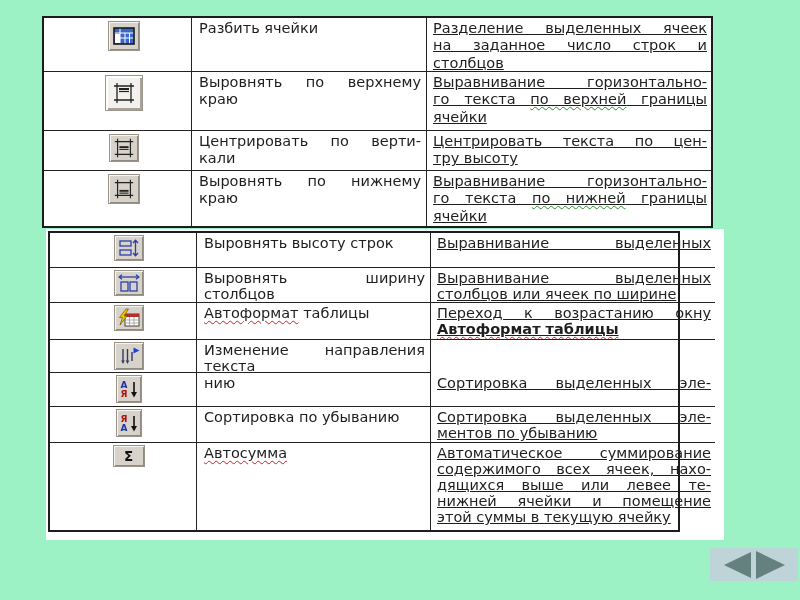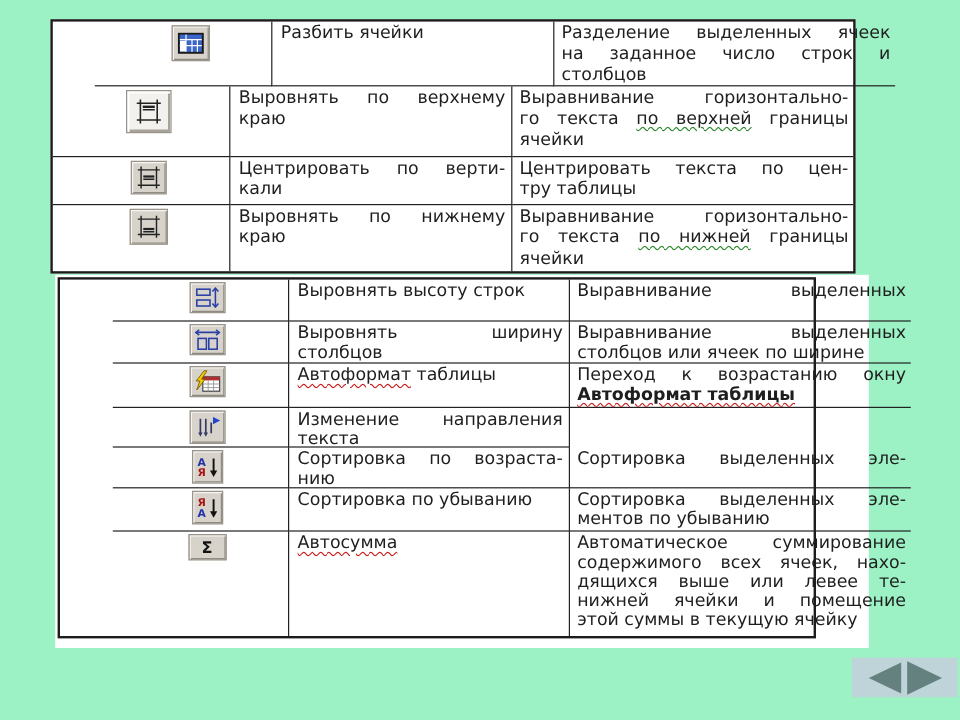--- a/index.html
+++ b/index.html
@@ -10,21 +10,21 @@
   body{width:800px;height:600px;overflow:hidden;font-family:"DejaVu Sans",sans-serif;}
   .slide{position:relative;width:800px;height:600px;background:var(--bg);}
   .backing{position:absolute;background:#fff;}
   .tbl{position:absolute;background:#fff;border:2px solid var(--border);box-sizing:border-box;
        color:var(--ink);font-size:14.5px;}
   .trow{display:grid;}
   .trow.hb > .cell{border-bottom:1px solid #222;}
   .cell{box-sizing:border-box;overflow:hidden;}
   .icon-cell,.name-cell{border-right:1px solid #222;}
   .name-cell{padding:2px 5px 0 7px;}
-  .desc-cell{padding:2px 4px 0 6px;}
+  .desc-cell{padding:2px 4px 0 6px;text-decoration:underline;}
   .icon-cell{display:flex;align-items:flex-start;justify-content:center;}
   .ln{text-align:justify;}
   .ln.jl{text-align-last:justify;}
   .wavy-red{text-decoration:underline;text-decoration-style:wavy;text-decoration-color:var(--red);text-decoration-thickness:1px;text-underline-offset:2px;}
   .wavy-green{text-decoration:underline;text-decoration-style:wavy;text-decoration-color:var(--green);text-decoration-thickness:1px;text-underline-offset:2px;}
   .b{font-weight:bold;}
   .sup{font-size:9px;vertical-align:4px;}
   .ibtn{display:flex;align-items:center;justify-content:center;background:var(--btn);
         border:1px solid #9a948b;margin-top:4px;margin-left:12px;
         box-shadow:inset 1px 1px 0 #f6f5f2, inset -1px -1px 0 #8f8a82;}
@@ -33,21 +33,21 @@
        display:flex;align-items:center;justify-content:center;gap:5px;}
   .navbtn{width:0;height:0;cursor:pointer;}
   .tri-left{border-top:13px solid transparent;border-bottom:13px solid transparent;border-right:27px solid var(--nav-arrow);}
   .tri-right{border-top:14px solid transparent;border-bottom:14px solid transparent;border-left:29px solid var(--nav-arrow);}
 </style>
 </head>
 <body>
 
 <div class="slide">
   <div class="tbl" style="left:42px;top:16px;width:671px;height:212px;line-height:17.4px;">
-      <div class="trow hb" style="grid-template-columns: 148px 235px 284px; height: 54px; margin-left: 35px;">
+      <div class="trow hb" style="grid-template-columns: 148px 235px 284px; height: 54px;">
         <div class="cell icon-cell">
           <span class="ibtn" style="width: 30px; height: 28px; margin-top: 3px;">
             <svg width="22" height="18" viewBox="0 0 22 18">
       <rect x="1" y="1" width="20" height="16" fill="#3a66c8"></rect>
       <rect x="2" y="7" width="5" height="9" fill="#fff"></rect>
       <g stroke="#fff" stroke-width="1">
                 <line x1="1" y1="6" x2="21" y2="6"></line>
                 <line x1="1" y1="11" x2="21" y2="11"></line>
       <line x1="7" y1="1" x2="7" y2="17"></line>
                 <line x1="12" y1="6" x2="12" y2="17"></line>
@@ -95,21 +95,21 @@
       <line x1="7" y1="13.5" x2="17" y2="13.5" stroke="#222" stroke-width="1.2"></line>
     </svg>
           </span>
         </div>
         <div class="cell name-cell">
           <div class="ln jl"><span>Центрировать по верти-</span></div>
           <div class="ln"><span>кали</span></div>
         </div>
         <div class="cell desc-cell">
           <div class="ln jl"><span>Центрировать текста по цен-</span></div>
-          <div class="ln"><span>тру таблицы</span></div>
+          <div class="ln"><span>тру высоту</span></div>
         </div>
       </div>
       <div class="trow" style="grid-template-columns: 148px 235px 284px; height: 55px;">
         <div class="cell icon-cell">
           <span class="ibtn" style="width: 30px; height: 28px; margin-top: 3px;">
             <svg width="22" height="22" viewBox="0 0 24 24" fill="none">
       <path d="M2 5 H22 M2 19 H22 M5 2 V22 M19 2 V22" stroke="#222" stroke-width="1.3"></path>
       <rect x="7" y="13" width="10" height="2" fill="#222"></rect>
       <line x1="7" y1="16.5" x2="17" y2="16.5" stroke="#222" stroke-width="1.2"></line>
     </svg>
@@ -120,21 +120,21 @@
           <div class="ln"><span>краю</span></div>
         </div>
         <div class="cell desc-cell">
           <div class="ln jl"><span>Выравнивание горизонтально-</span></div>
           <div class="ln jl"><span>го текста </span><span class="wavy-green">по нижней</span><span> границы</span></div>
           <div class="ln"><span>ячейки</span></div>
         </div>
       </div>
     </div>
   <div class="backing" style="left:46px;top:229px;width:678px;height:311px;"></div>
-  <div class="tbl" style="left:48px;top:231px;width:632px;height:301px;line-height:16px;padding-left:44px;">
+  <div class="tbl" style="left:48px;top:231px;width:632px;height:301px;line-height:16px;">
       <div class="trow hb" style="grid-template-columns: 147px 234px 284px; height: 35px;">
         <div class="cell icon-cell">
           <span class="ibtn" style="width: 28px; height: 24px; margin-top: 2px;">
             <svg width="22" height="18" viewBox="0 0 22 18" fill="none" stroke="#2a3fa8" stroke-width="1.3">
       <rect x="2" y="2" width="11" height="5"></rect>
               <rect x="2" y="11" width="11" height="5"></rect>
       <line x1="17.5" y1="1.5" x2="17.5" y2="16.5"></line>
       <path d="M15 4 L17.5 1.2 L20 4 M15 14 L17.5 16.8 L20 14"></path>
     </svg>
           </span>
@@ -215,21 +215,20 @@
           <span class="ibtn" style="width: 24px; height: 26px; margin-top: 2px;">
             <svg width="20" height="20" viewBox="0 0 20 20">
       <text x="1.5" y="9" font-size="9" font-weight="bold" fill="#2233aa">А</text>
       <text x="1.5" y="18" font-size="9" font-weight="bold" fill="#aa1111">Я</text>
       <line x1="15" y1="3" x2="15" y2="14" stroke="#111" stroke-width="1.6"></line>
       <polygon points="12,13 18,13 15,18.5" fill="#111"></polygon>
     </svg>
           </span>
         </div>
         <div class="cell name-cell">
-          <div class="ln jl"><span>Сортировка по возраста-</span></div>
           <div class="ln"><span>нию</span></div>
         </div>
         <div class="cell desc-cell">
           <div class="ln jl"><span>Сортировка выделенных эле-</span></div>
         </div>
       </div>
       <div class="trow hb" style="grid-template-columns: 147px 234px 284px; height: 36px;">
         <div class="cell icon-cell">
           <span class="ibtn" style="width: 24px; height: 26px; margin-top: 2px;">
             <svg width="20" height="20" viewBox="0 0 20 20">

